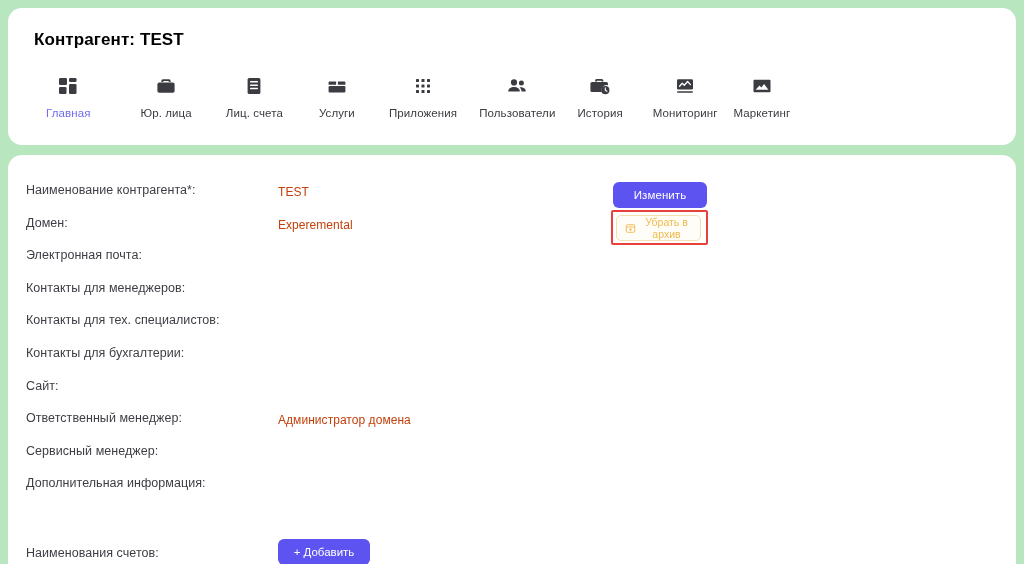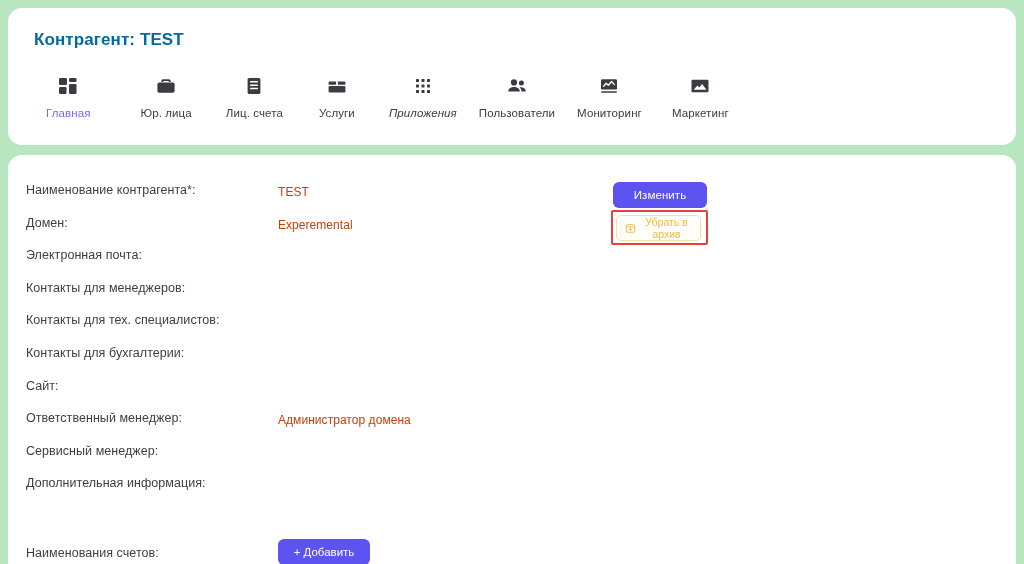--- a/index.html
+++ b/index.html
@@ -43,21 +43,21 @@
     padding: 26px 24px 0 18px;
     border-radius: 14px 14px 0 0;
     position: relative;
     overflow: hidden;
   }
 
   
   .page-title {
     font-size: 17px;
     font-weight: 700;
-    color: #0369a1;
+    color: #000000;
     letter-spacing: 0.1px;
     margin-left: 2px;
   }
 
   
   .nav {
     display: flex;
     align-items: flex-start;
     margin-top: 22px;
     margin-left: 0px;
@@ -92,25 +92,25 @@
     letter-spacing: 0.1px;
   }
 
   .nav-item.is-active .nav-label { color: #6f6cf5; }
 
   
   .nav-item:nth-child(1) { margin-left: 8px; }
   .nav-item:nth-child(2) { margin-left: 38px; }
   .nav-item:nth-child(3) { margin-left: 22px; }
   .nav-item:nth-child(4) { margin-left: 24px; }
-  .nav-item:nth-child(5) { margin-left: 22px; font-style: italic; }
+  .nav-item:nth-child(5) { margin-left: 22px; }
   .nav-item:nth-child(6) { margin-left: 10px; }
   .nav-item:nth-child(7) { margin-left: 10px; }
   .nav-item:nth-child(8) { margin-left: 18px; }
-  .nav-item:nth-child(9) { margin-left: 20px; }
+  .nav-item:nth-child(9) { margin-left: 4px; }
 
   
   .form-rows { position: relative; }
 
   .form-row {
     display: flex;
     align-items: flex-start;
     height: 32.6px;
   }
 
@@ -287,20 +287,31 @@
           <svg width="22" height="22" viewBox="0 0 22 22" fill="currentColor">
             <circle cx="8" cy="7.4" r="3.1"></circle>
             <circle cx="15.4" cy="8" r="2.5"></circle>
             <path d="M2.2 16.4c0-2.7 2.6-4.3 5.8-4.3s5.8 1.6 5.8 4.3z"></path>
             <path d="M14.3 12.2c2.9 0 5.4 1.3 5.4 3.6v0.6h-4.2c0-1.6-0.7-2.9-1.9-3.8z"></path>
           </svg>
         </span>
         <span class="nav-label">Пользователи</span>
       </div>
 
+      <div class="nav-item">
+        <span class="nav-icon">
+          <svg width="22" height="22" viewBox="0 0 22 22" fill="currentColor">
+            <path d="M7.6 3.9h5.2a1.5 1.5 0 0 1 1.5 1.5v1h-1.8v-0.7H7.9v0.7H6.1v-1a1.5 1.5 0 0 1 1.5-1.5z"></path>
+            <path d="M3 7.1h14.4a1.6 1.6 0 0 1 1.6 1.6v1.6a5 5 0 0 0-6.2 6.7H3a1.6 1.6 0 0 1-1.6-1.6V8.7A1.6 1.6 0 0 1 3 7.1z"></path>
+            <circle cx="16.3" cy="15.2" r="4.1"></circle>
+            <path d="M16.3 12.9v2.4l1.6 1" stroke="#ffffff" stroke-width="1.1" fill="none" stroke-linecap="round"></path>
+          </svg>
+        </span>
+        <span class="nav-label">История</span>
+      </div>
 
       <div class="nav-item">
         <span class="nav-icon">
           <svg width="22" height="22" viewBox="0 0 22 22" fill="currentColor">
             <rect x="3" y="4.2" width="16" height="10.4" rx="1.4"></rect>
             <path d="M5.6 11.2l2.6-3 2.1 2.1 3.3-3.8 2.8 3.1" stroke="#ffffff" stroke-width="1.3" fill="none" stroke-linecap="round" stroke-linejoin="round"></path>
             <rect x="3" y="16.2" width="16" height="1.6" rx="0.8"></rect>
           </svg>
         </span>
         <span class="nav-label">Мониторинг</span>

